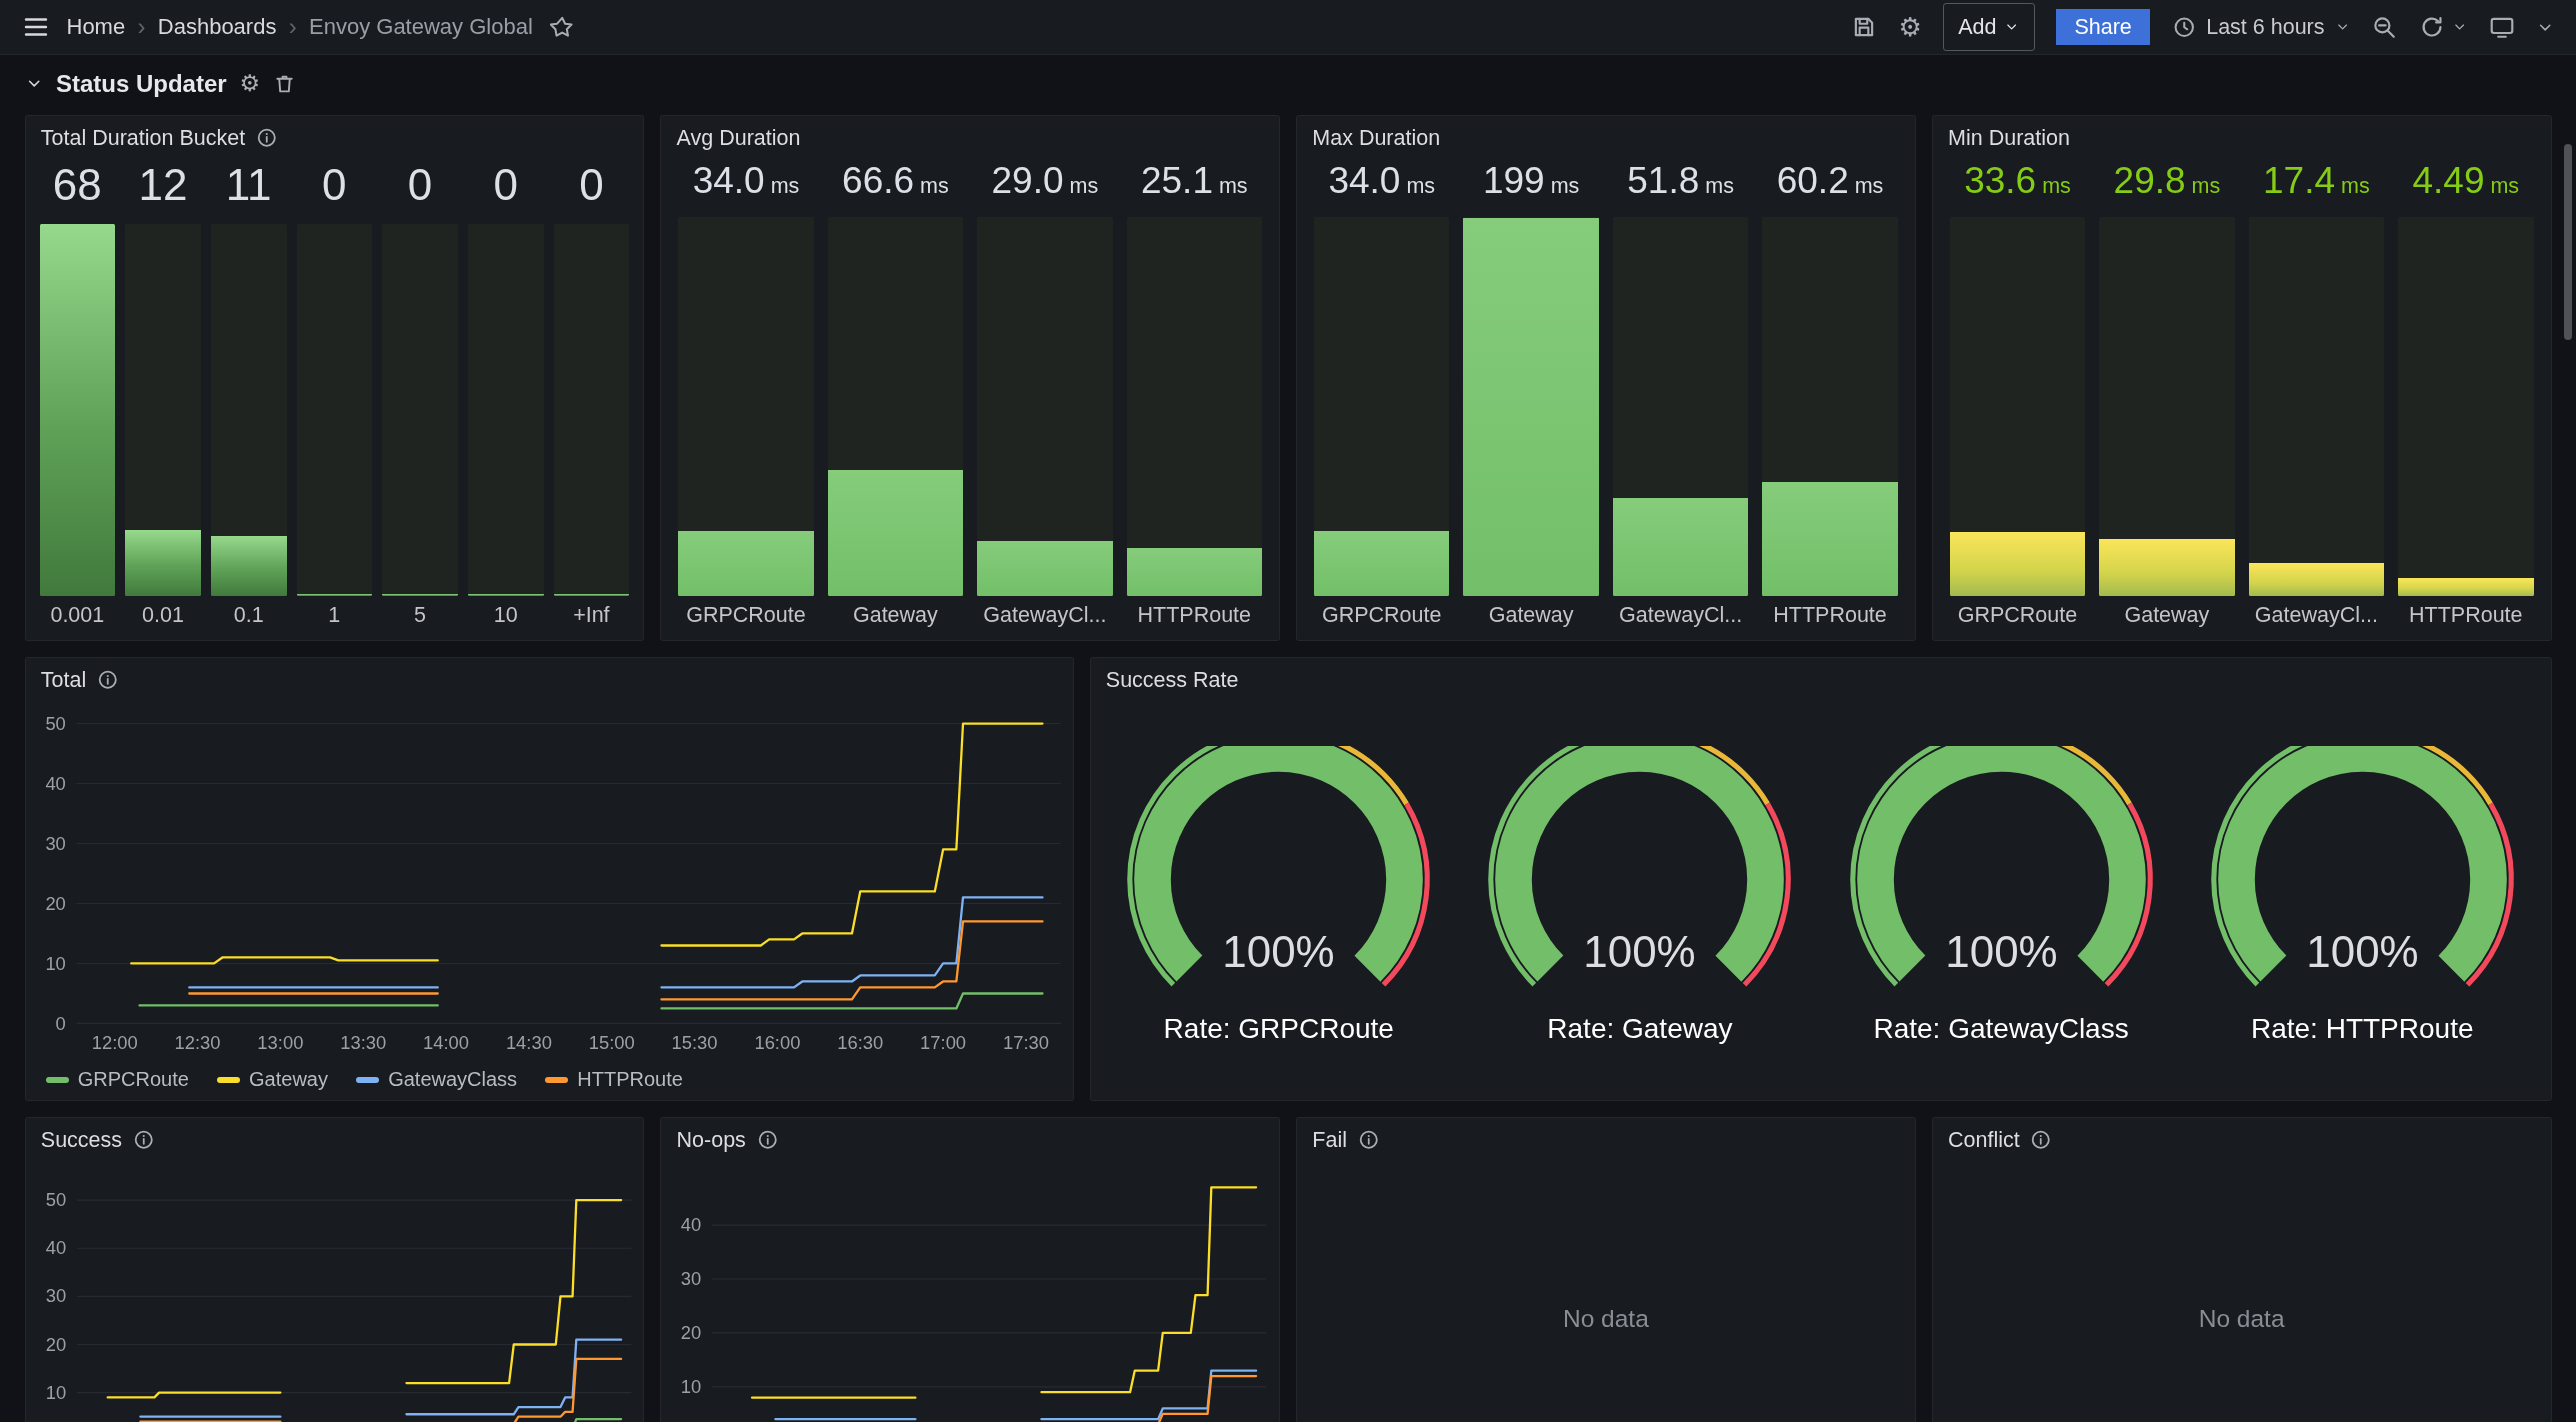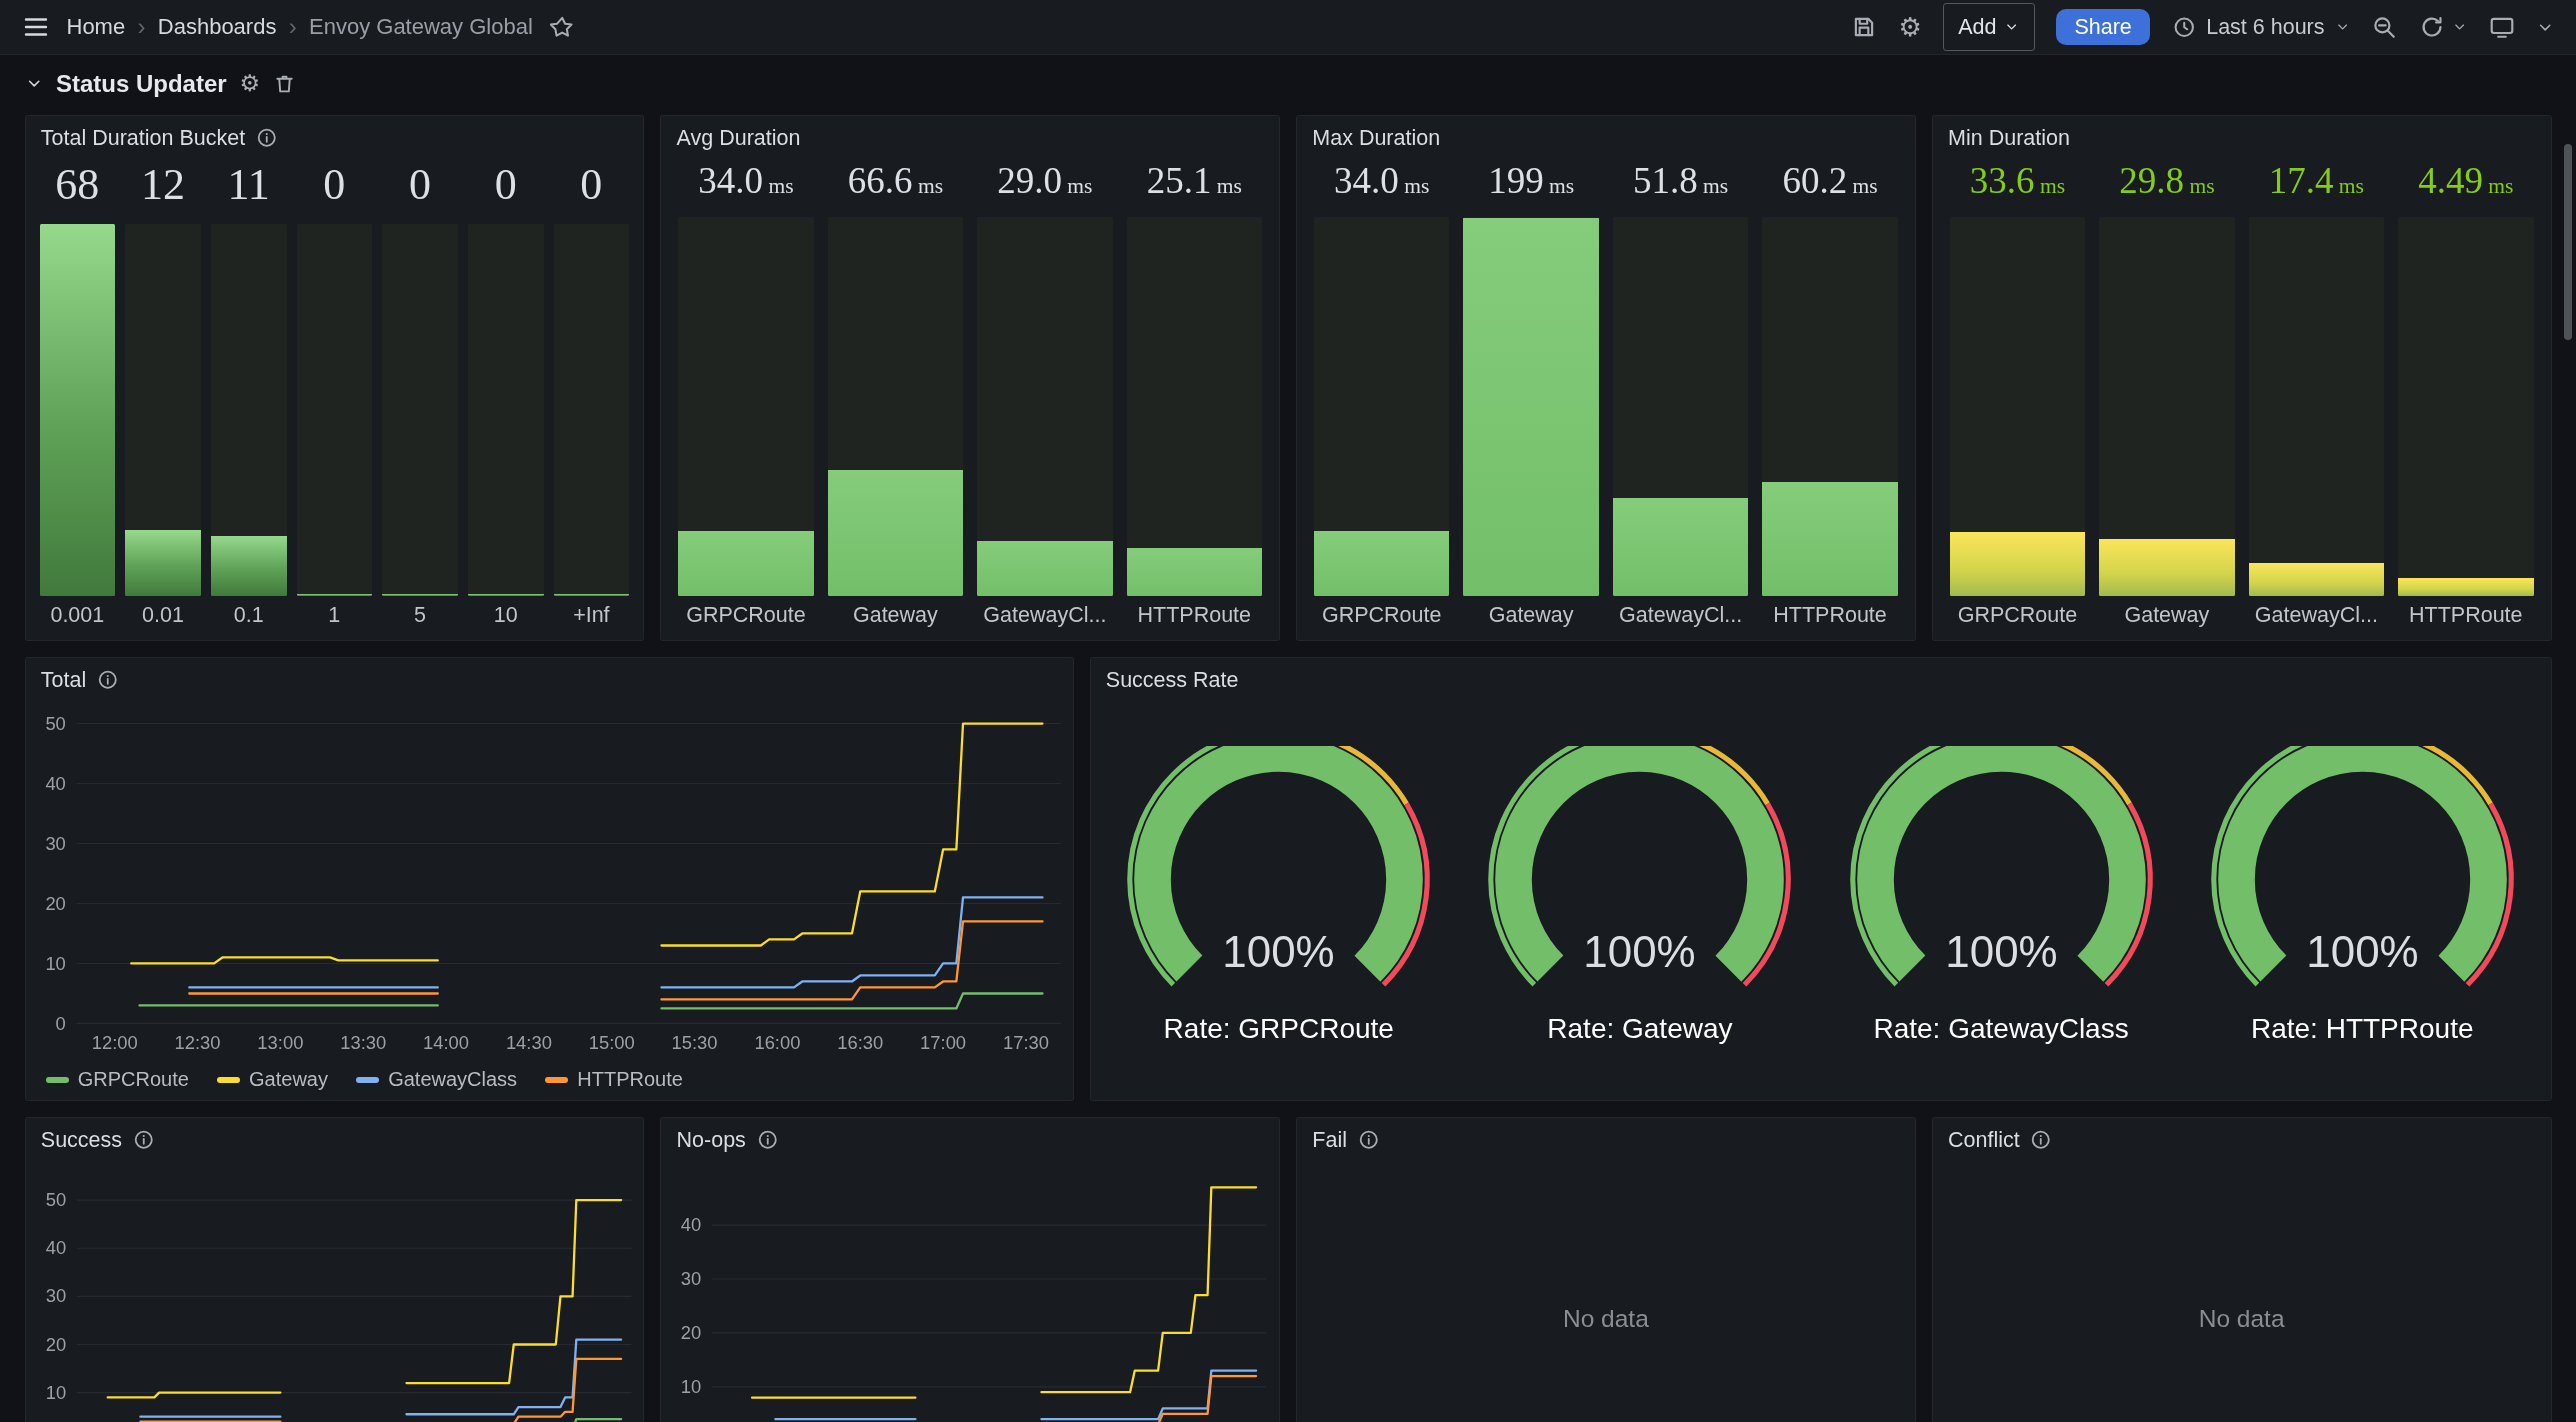--- a/index.html
+++ b/index.html
@@ -23,21 +23,21 @@
   .crumb-sep { color:#62656b; font-size:24px; }
   .nav-right { display:flex; align-items:center; gap:21.5px; }
   .icon-btn { background:none; border:none; cursor:pointer; display:flex; align-items:center; }
   .btn-add {
     height:48px; padding:0 14px; border:0.8px solid #56585f; border-radius:3.1px;
     background:transparent; color:#e4e5e9; font-size:21.5px;
     display:flex; align-items:center; gap:7.7px; cursor:pointer;
     font-family:"Liberation Sans", sans-serif;
   }
   .btn-share {
-    height:36px; padding:0 18.4px; border:none; border-radius:10px;
+    height:36px; padding:0 18.4px; border:none; border-radius:0;
     background:#3d71d9; color:#ffffff; font-size:21.5px;
     display:flex; align-items:center; cursor:pointer;
     font-family:"Liberation Sans", sans-serif;
   }
   .time-range { display:flex; align-items:center; gap:10px; color:#c9cbd1; font-size:21.5px; cursor:pointer; }
   .refresh-group { display:flex; align-items:center; gap:7px; }
 
   
   main { padding:0 24.5px; }
   .row-header { display:flex; align-items:center; gap:13px; height:51px; margin-top:3.1px; }
@@ -52,21 +52,21 @@
     background:#181b20; border:0.8px solid #24262b; border-radius:2.3px;
     display:flex; flex-direction:column; overflow:hidden; min-width:0;
   }
   .panel-header { height:44px; display:flex; align-items:center; gap:10.7px; padding:0 15.3px; flex:none; }
   .panel-title { font-size:21.5px; font-weight:500; color:#dcdee3; cursor:pointer; white-space:nowrap; }
 
   
   .bars { flex:1; display:flex; gap:14px; padding:1.5px 17px 12.3px; min-height:0; }
   .bars.bars-7 { gap:10px; padding:1.5px 14px 12.3px; }
   .bar-col { flex:1; display:flex; flex-direction:column; min-width:0; }
-  .bar-value { text-align:center; color:#dde0e6; white-space:nowrap; margin-bottom:16px; line-height:1.05;font-family:Liberation Serif, serif; }
+  .bar-value { text-align:center; color:#dde0e6; white-space:nowrap; margin-bottom:16px; line-height:1.05; }
   .bar-value .num { font-size:37px; }
   .bar-value .unit { font-size:21.5px; }
   .bar-value.xl .num { font-size:44px; }
   .bar-value.yellow { color:#84cc16; }
   .bar-track { flex:1; background:#1f2421; border-radius:1.5px; position:relative; overflow:hidden; }
   .bar-fill { position:absolute; left:0; right:0; bottom:0; }
   .fill-green-grad { background:linear-gradient(180deg,#96d98d 0%,#5fa257 55%,#41793c 100%); }
   .fill-green { background:linear-gradient(180deg,#85cc7b 0%,#73bf69 100%); }
   .fill-yellow-grad { background:linear-gradient(180deg,#fbe55a 0%,#d3d44b 60%,#a3ba4f 100%); }
   .bar-label { height:32px; display:flex; align-items:flex-end; justify-content:center; font-size:21.5px; color:#c3c5ca; white-space:nowrap; overflow:hidden; }

